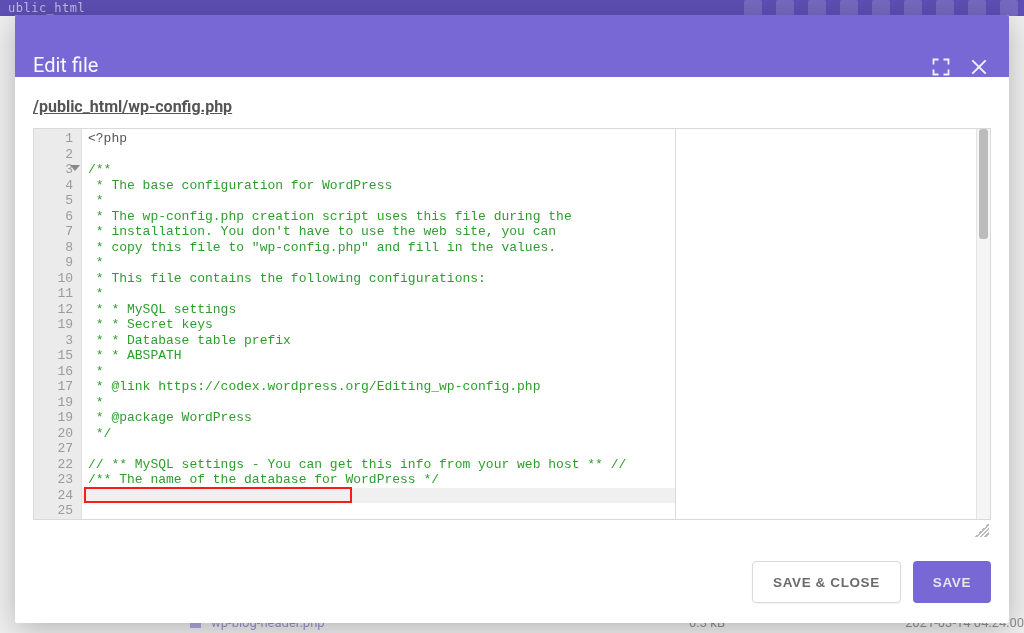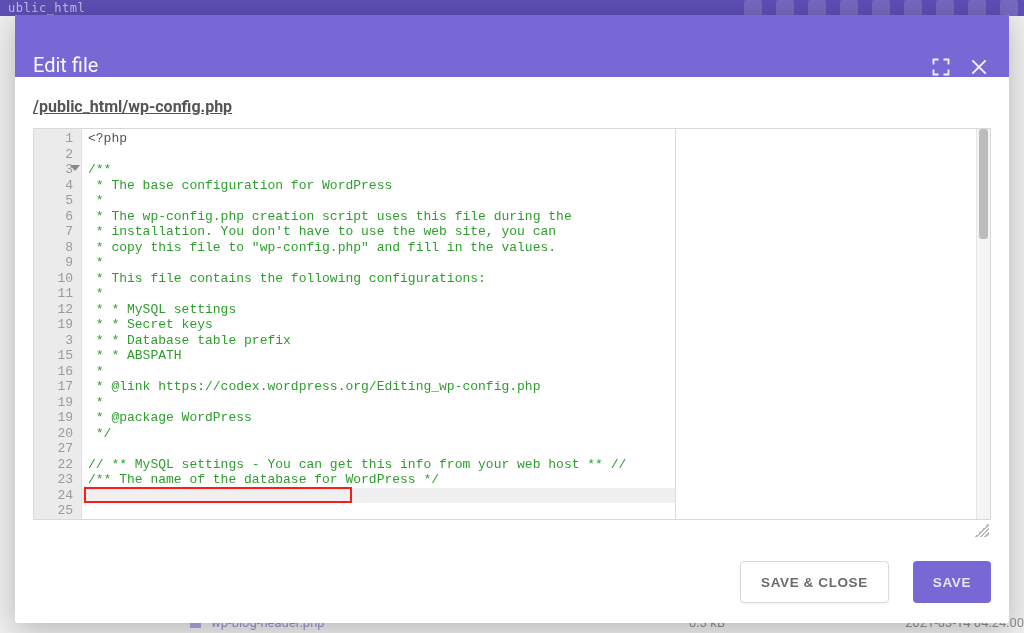--- a/index.html
+++ b/index.html
@@ -154,21 +154,21 @@
     width:14px; height:14px; align-self:flex-end; margin:3px 2px 2px 0;
     background:
       linear-gradient(135deg, transparent 0 50%, #bbb 50% 58%, transparent 58% 66%, #bbb 66% 74%, transparent 74% 82%, #bbb 82% 90%, transparent 90%);
     cursor: nwse-resize;
   }
 
   
   .modal-footer {
     display:flex;
     justify-content:flex-end;
-    gap: 24px;
+    gap: 12px;
     padding: 22px 18px 20px;
   }
   .btn {
     font-size: 13.5px;
     font-weight: 700;
     letter-spacing: .6px;
     height: 42px;
     padding: 0 20px;
     border-radius: 4px;
     border: none;

